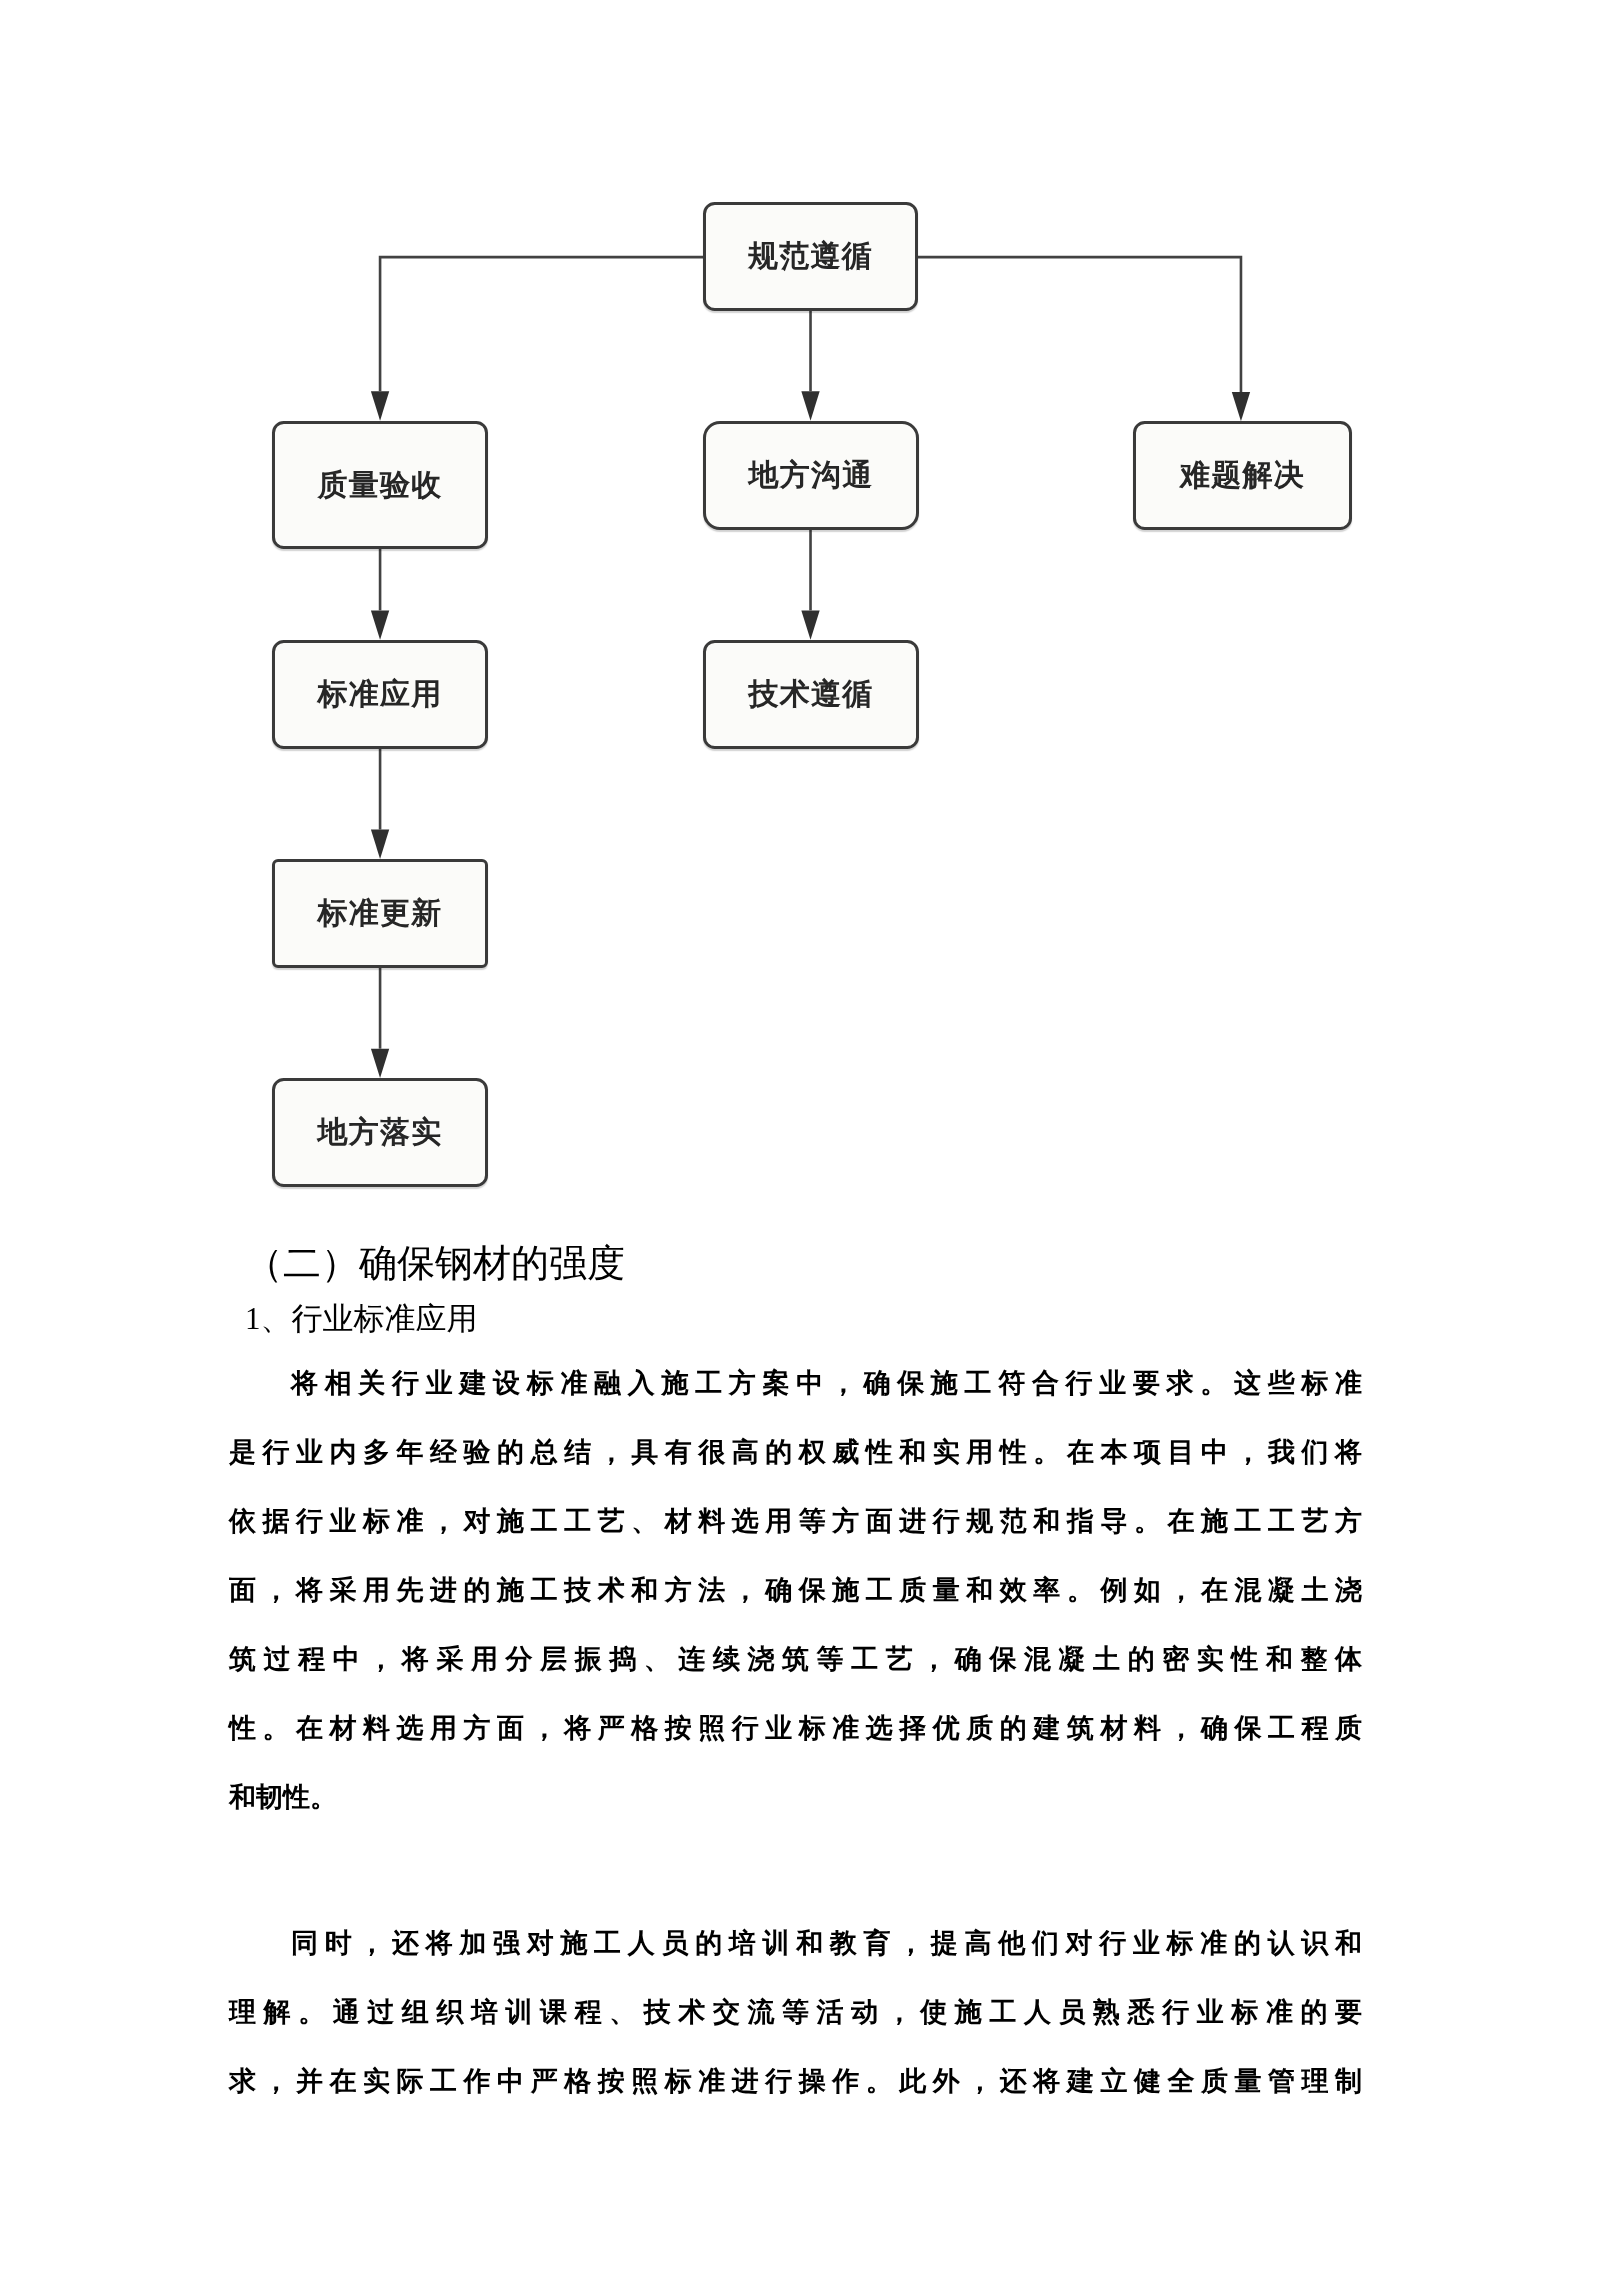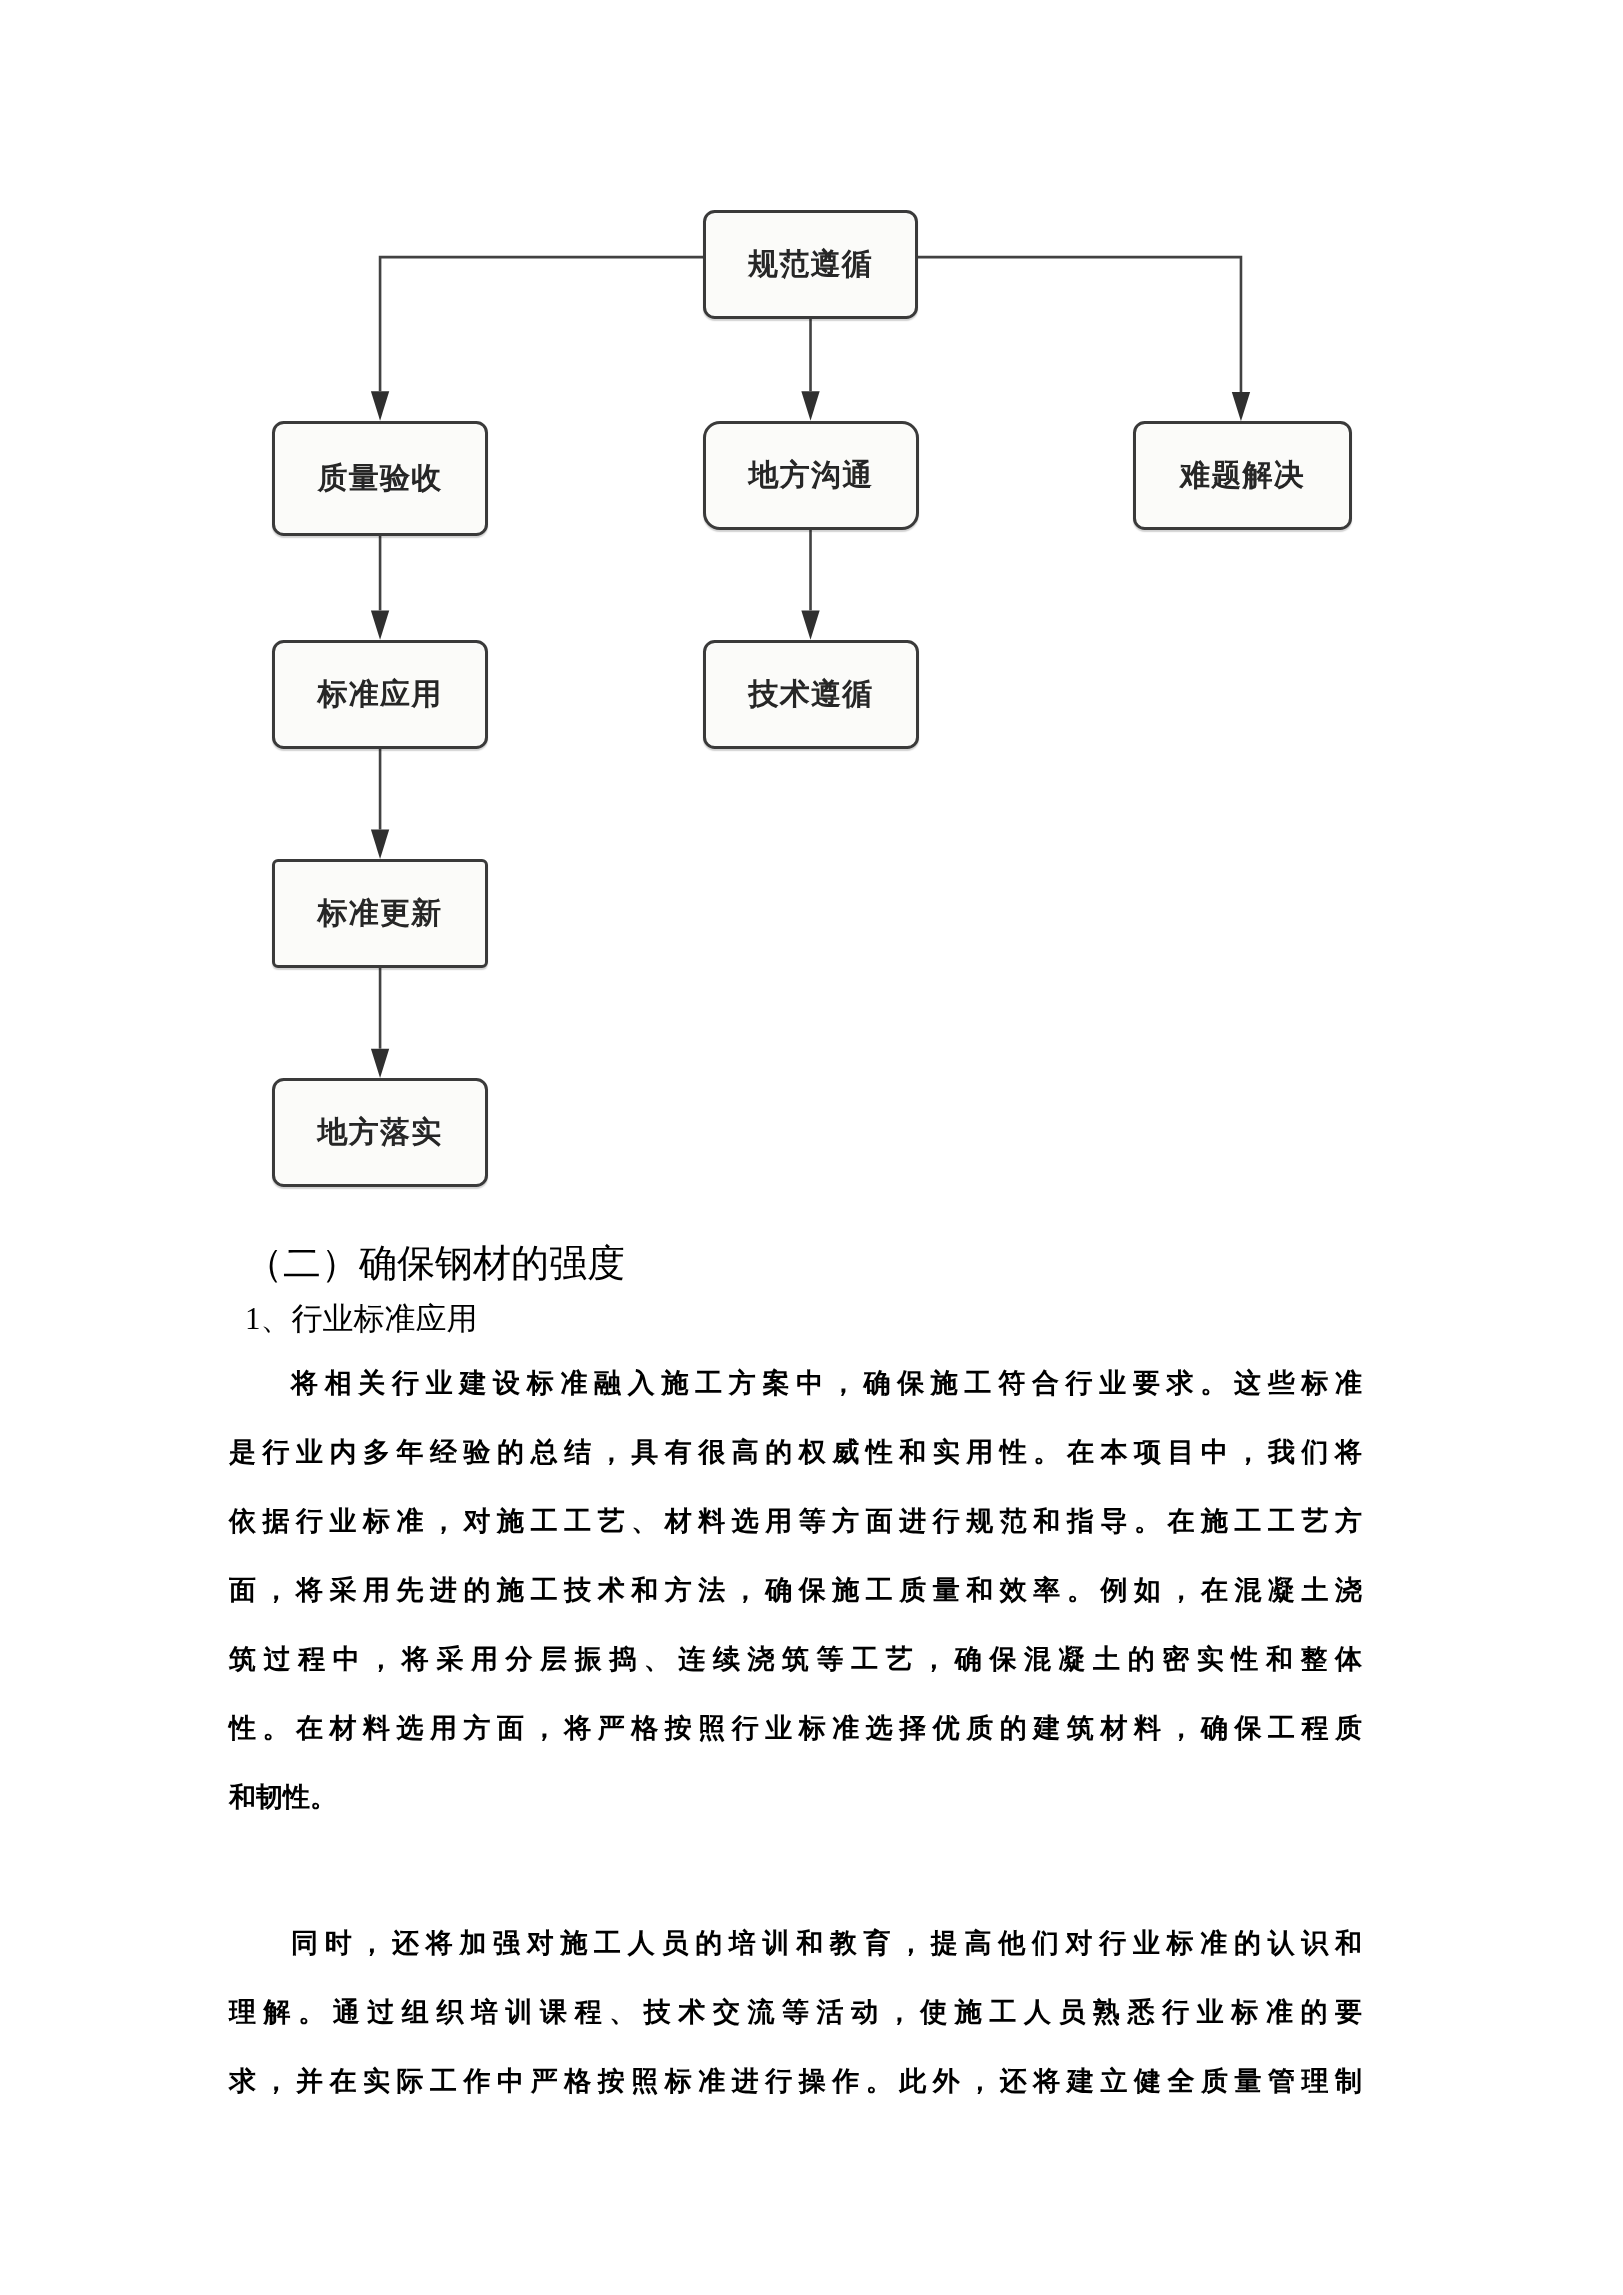--- a/index.html
+++ b/index.html
@@ -91,23 +91,23 @@
         <polygon points="567,598 595,598 581,643"></polygon>
         <polygon points="1225,598 1253,598 1239,643"></polygon>
         <polygon points="1883,599 1911,599 1897,644"></polygon>
         <polygon points="567,933 595,933 581,978"></polygon>
         <polygon points="1225,933 1253,933 1239,978"></polygon>
         <polygon points="567,1268 595,1268 581,1313"></polygon>
         <polygon points="567,1603 595,1603 581,1648"></polygon>
       </g>
     </svg>
 
-    <div class="flow-node" style="left:703px; top:210px;  width:215px; height:109px;">规范遵循</div>
+    <div class="flow-node" style="left:703px; top:202px;  width:215px; height:109px;">规范遵循</div>
 
-    <div class="flow-node" style="left:272px;  top:421px;  width:216px; height:115px;">质量验收</div>
+    <div class="flow-node" style="left:272px;  top:421px;  width:216px; height:128px;">质量验收</div>
 
     <div class="flow-node" style="left:703px; top:421px;  width:216px; height:109px;border-radius:17px;">地方沟通</div>
 
     <div class="flow-node" style="left:1133px; top:421px;  width:219px; height:109px;">难题解决</div>
 
     <div class="flow-node" style="left:272px;  top:640px;  width:216px; height:109px;">标准应用</div>
 
     <div class="flow-node" style="left:703px; top:640px;  width:216px; height:109px;">技术遵循</div>
 
     <div class="flow-node" style="left:272px;  top:859px; width:216px; height:109px;border-radius:6px;">标准更新</div>

